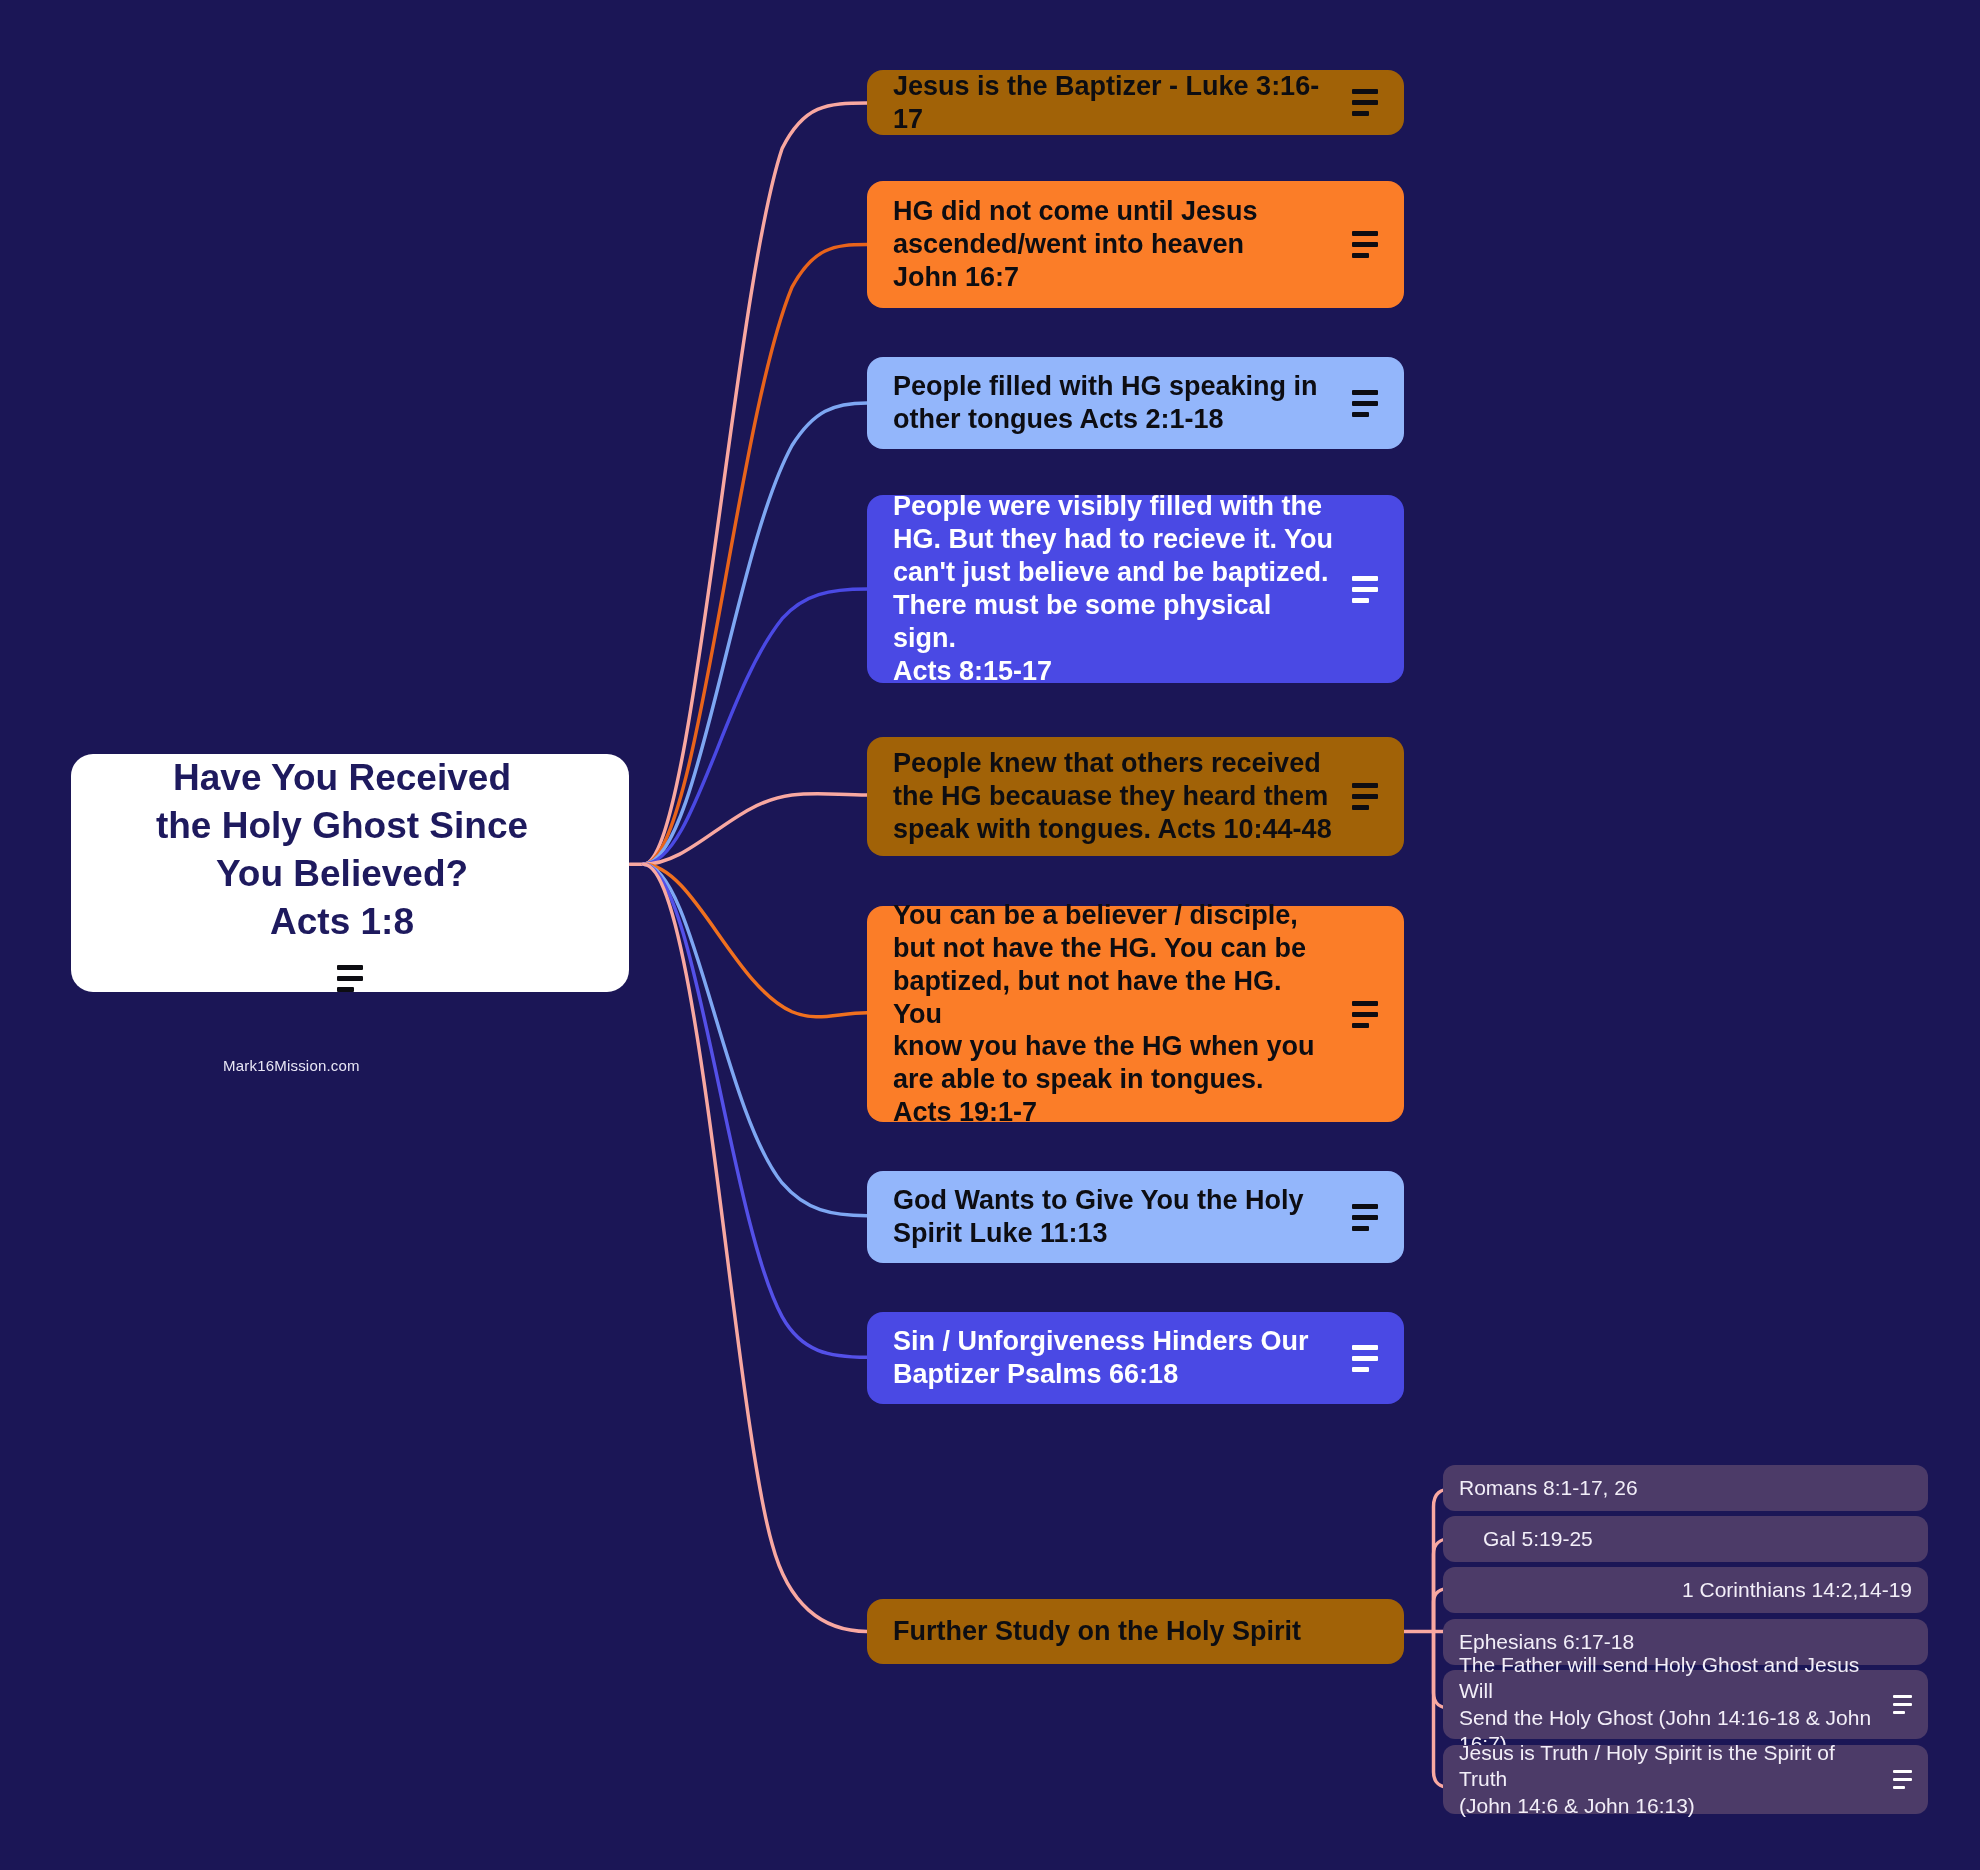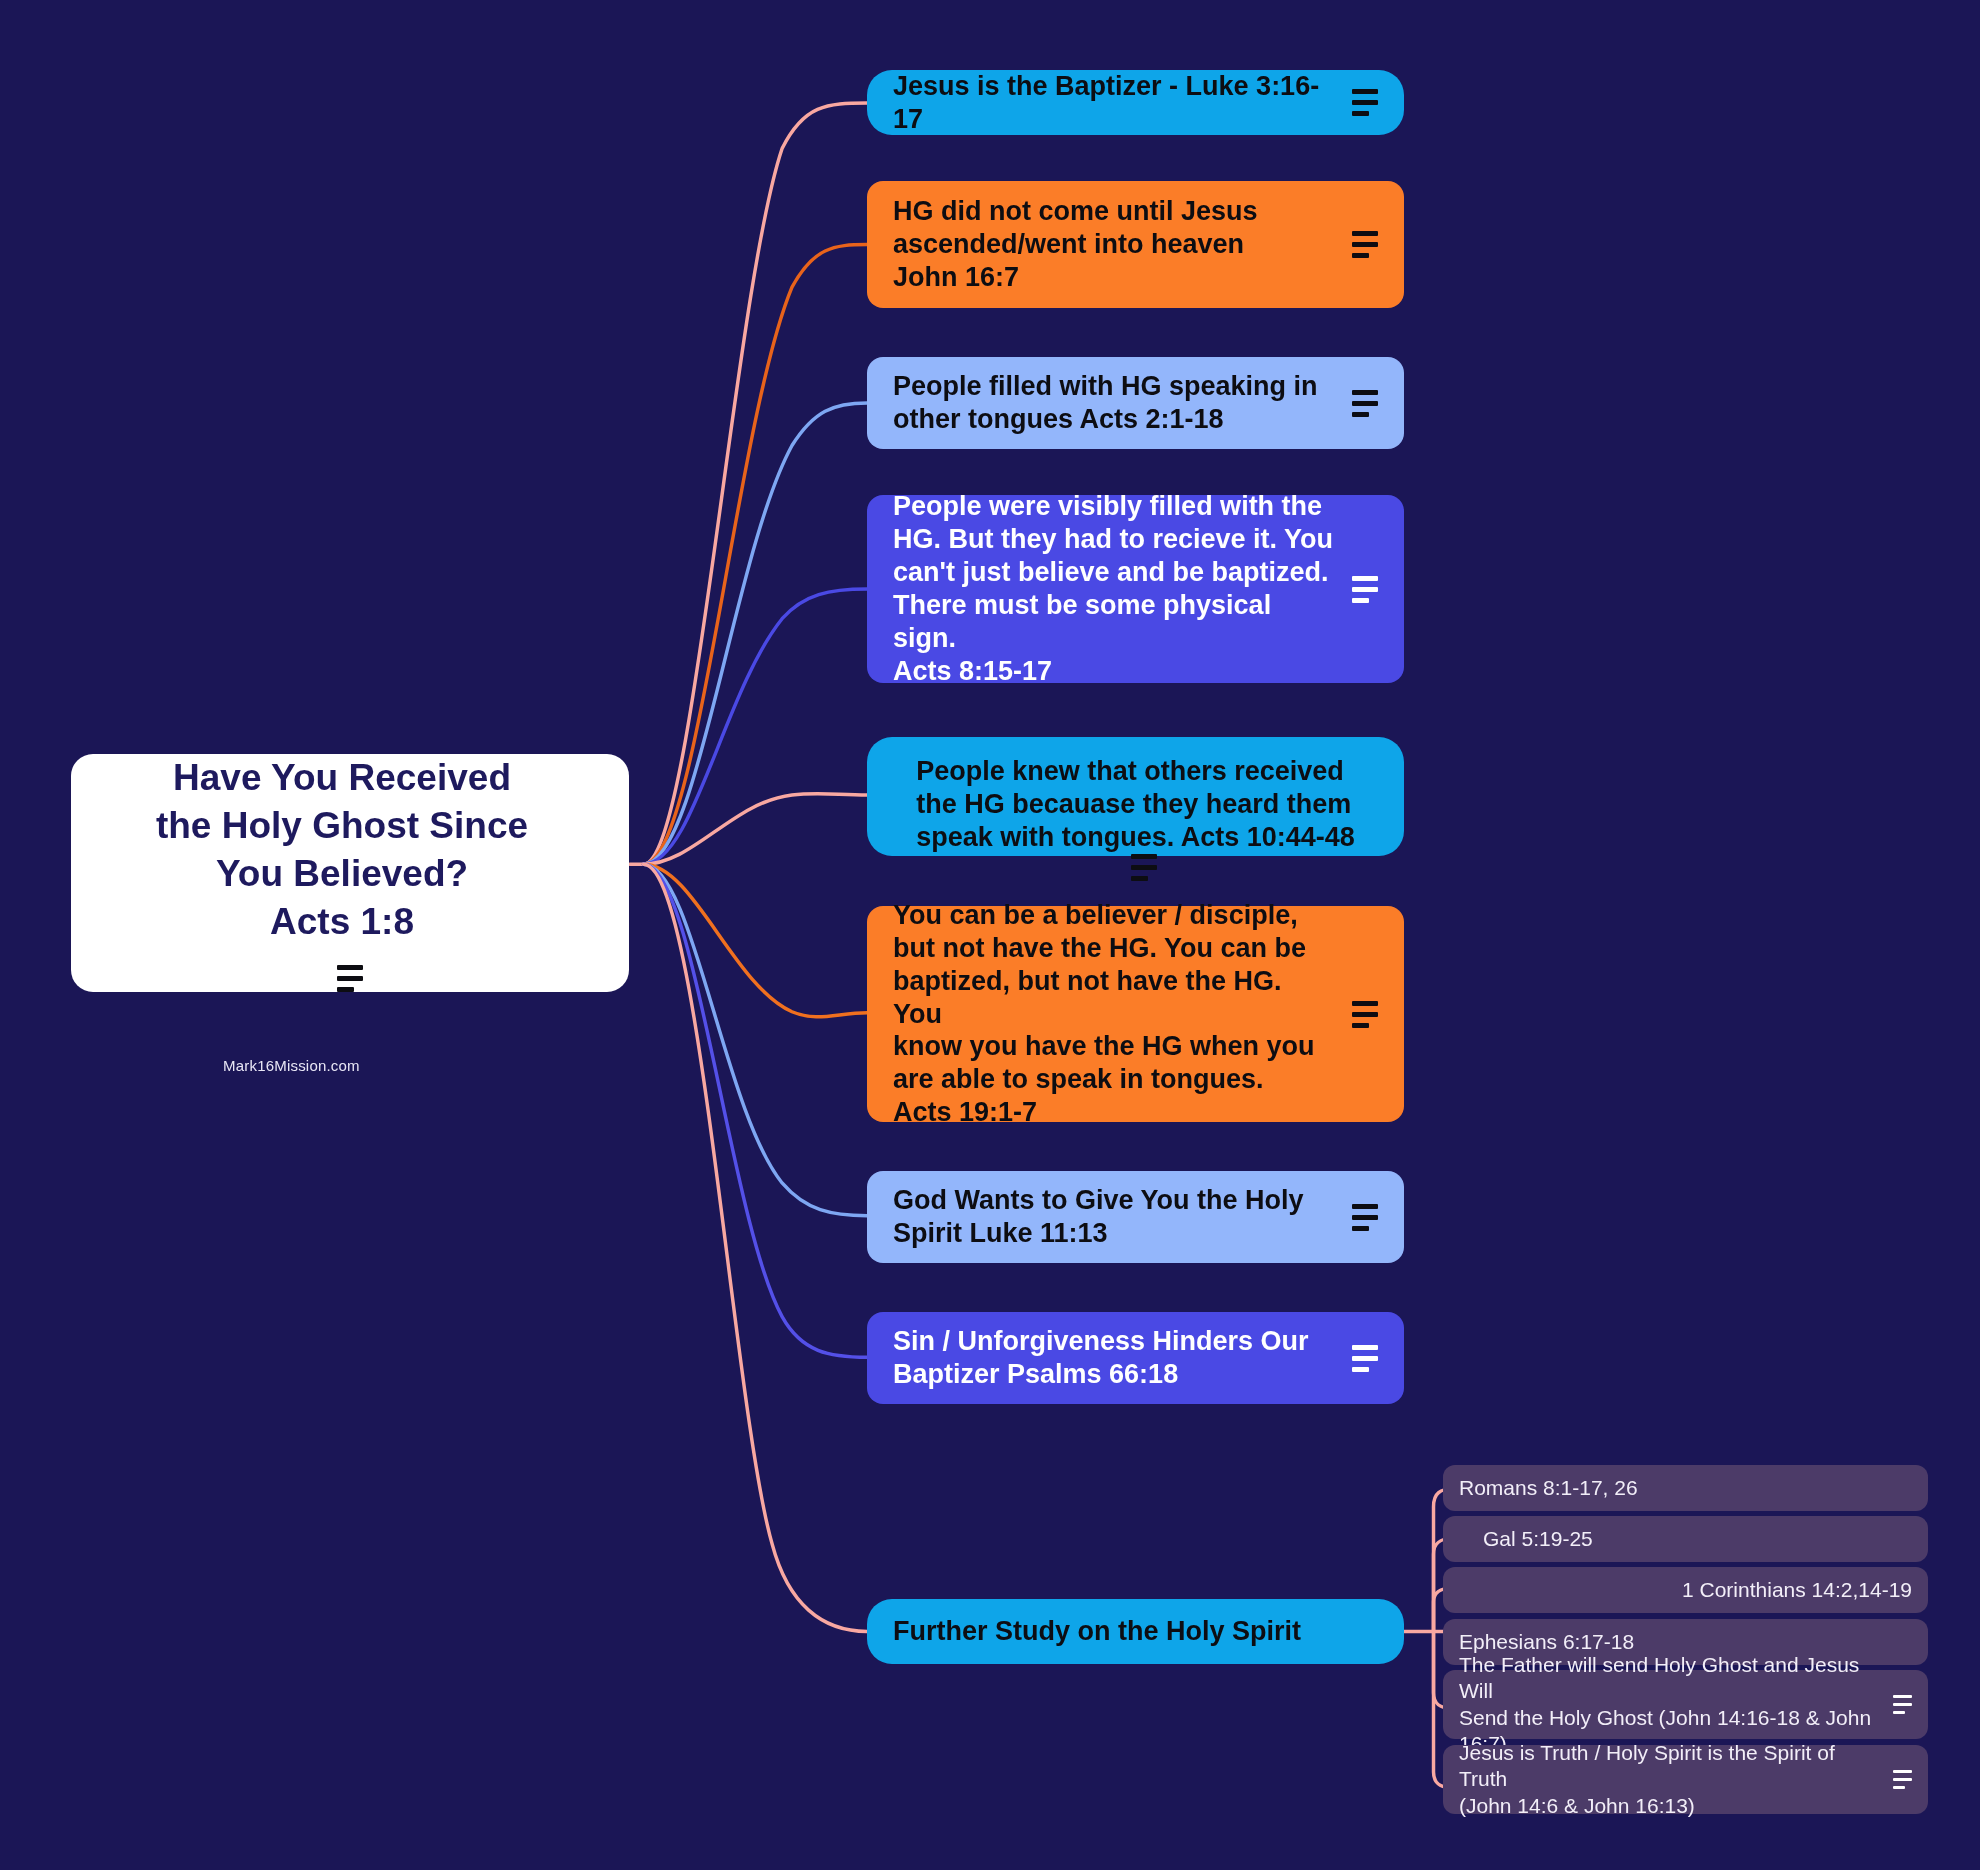--- a/index.html
+++ b/index.html
@@ -38,21 +38,21 @@
     flex:1;
     color:#1e1a5e;
     font-size:37px;
     text-align:center;
     line-height:1.30;
   }
 
   .branch{ padding:18px 26px 18px 26px; }
   .branch .txt{ font-size:27px; }
 
-  .pink   { background:#0ea5e9;border-radius:25px; }
+  .pink   { background:#a16207; }
   .pink   .txt{ color:#0d0d12; }
   .orange { background:#fb7d28; }
   .orange .txt{ color:#0d0d12; }
   .lblue  { background:#93b6fb; }
   .lblue  .txt{ color:#0d0d12; }
   .indigo { background:#4a49e4; }
   .indigo .txt{ color:#ffffff; }
 
   
   .sub{
@@ -176,21 +176,21 @@
 can't just believe and be baptized.
 There must be some physical sign.
  Acts 8:15-17</span>
     <span class="listicon ic-light">
         <i></i>
         <i></i>
         <i></i>
       </span>
   </div>
 
-  <div class="node branch pink" style="left:867px;top:737px;width:537px;height:119px;flex-direction:column;">
+  <div class="node branch pink" style="left:867px;top:737px;width:537px;height:119px;">
     <span class="txt">People knew that others received
 the HG becauase they heard them
 speak with tongues.   Acts 10:44-48</span>
     <span class="listicon ic-dark">
         <i></i>
         <i></i>
         <i></i>
       </span>
   </div>
 

